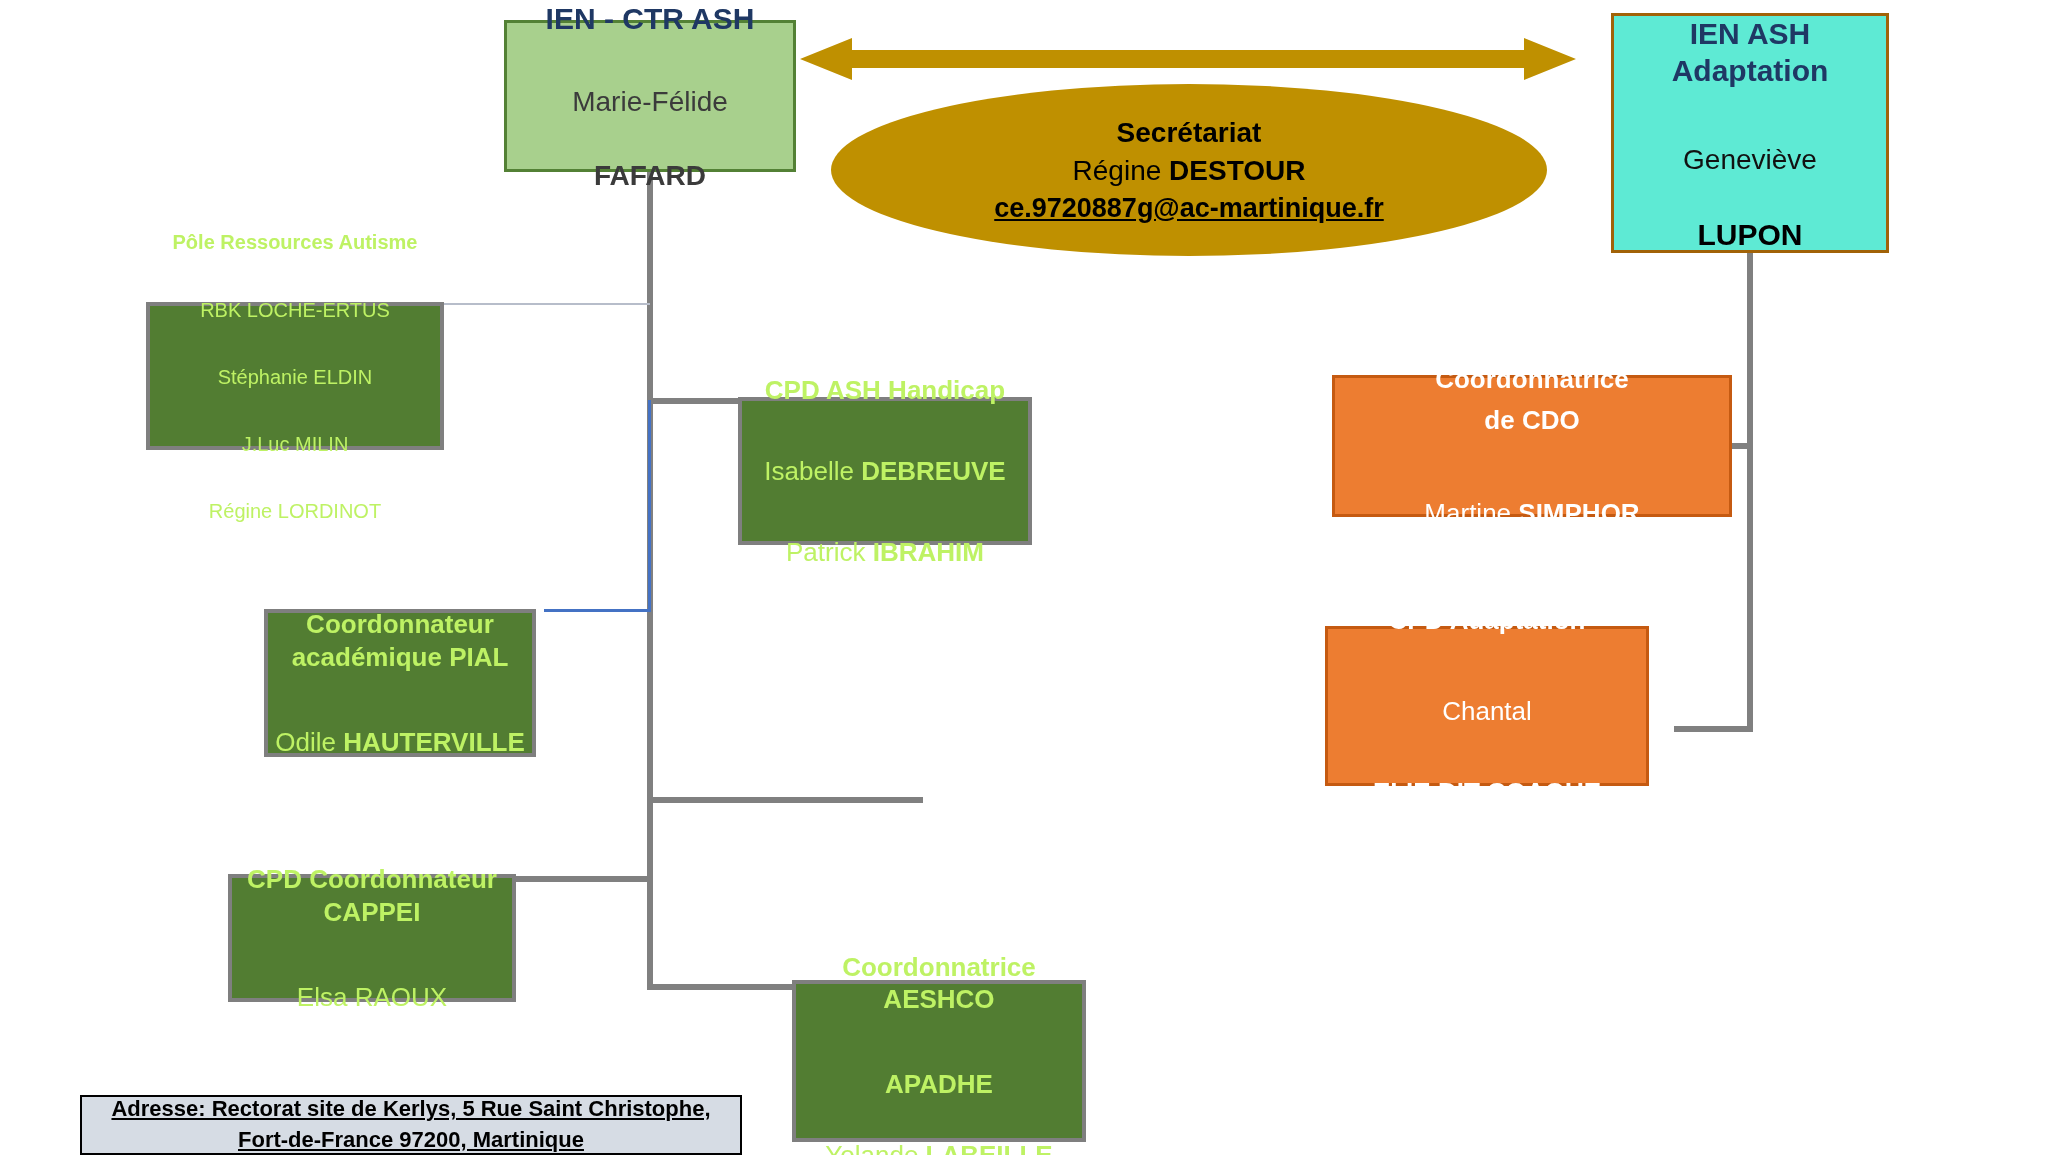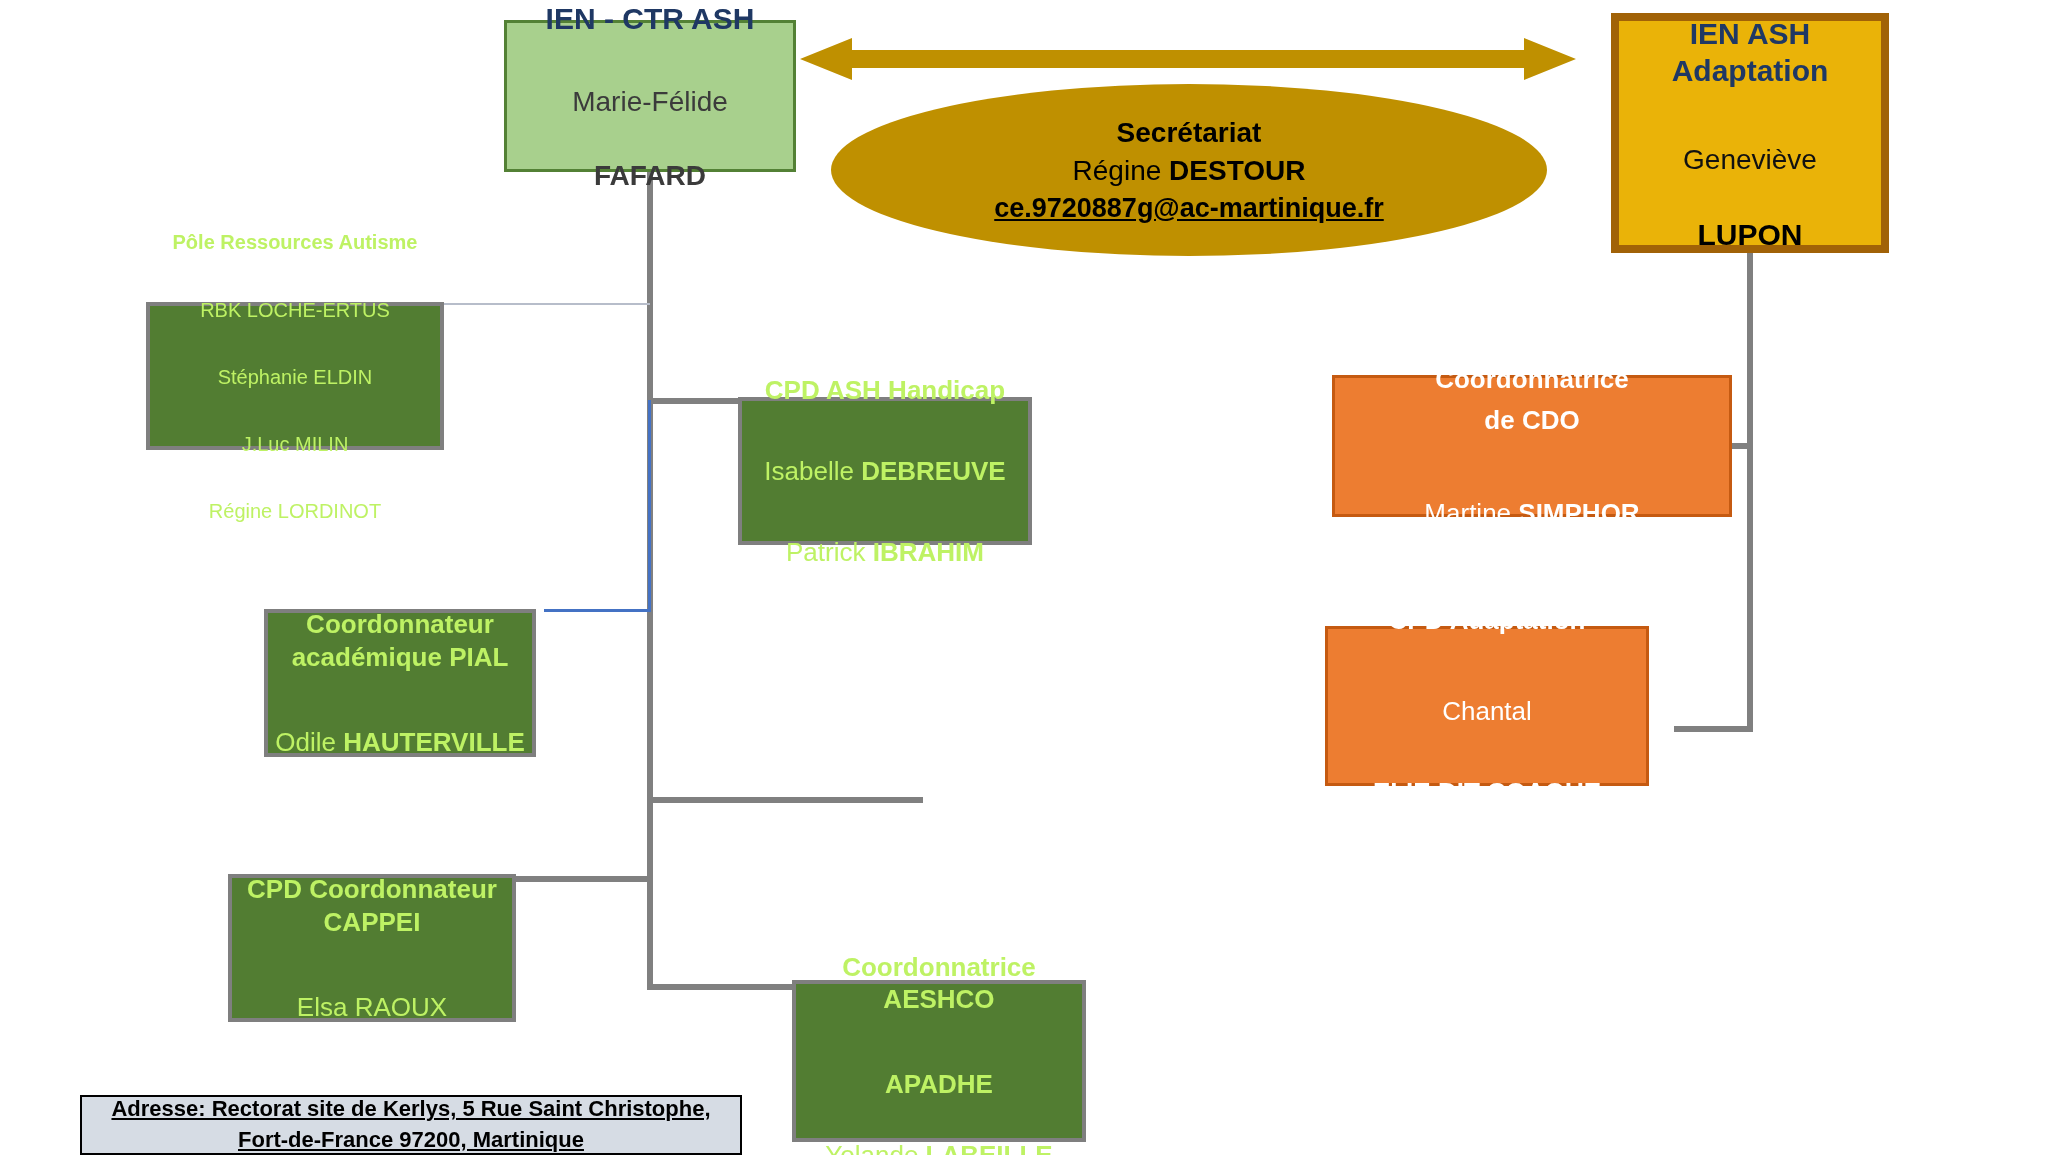--- a/index.html
+++ b/index.html
@@ -9,21 +9,21 @@
 
   
   .conn { position:absolute; background:#808080; }
   .conn.thin { background:#b7bdca; }
   .conn.blue { background:#4472c4; }
 
   
   .box { position:absolute; display:flex; flex-direction:column; justify-content:center; align-items:center; text-align:center;gap:40px; }
   .green { background:#527d32; border:4px solid #7f7f7f; color:#bef264;align-items:center; }
   .lightgreen { background:#a8d08d; border:3px solid #538135; }
-  .peach { background:#eab308; border:8px solid #a16207;text-align:center; }
+  .peach { background:#5eead4; border:3px solid #a16207;text-align:center; }
   .orange { background:#ed7d31; border:3px solid #c55a11; color:#ffffff; }
 
   .box-title { font-weight:bold; line-height:1.25; }
   .green .box-title, .orange .box-title { font-size:26px; }
   .green .line, .orange .line { font-size:26px; }
   .line b { font-weight:bold; }
   .box .line + .line, .box .box-title + .line { margin-top:10px; }
   .orange .box-title div + div { margin-top:8px; }
 
   .navy { color:#1f3864; }
@@ -119,21 +119,21 @@
       <div>Coordonnateur</div>
       <div>académique PIAL</div>
     </div>
     <div class="line" style="margin-top:14px;">
       <span>Odile</span>
       <b>HAUTERVILLE</b>
     </div>
   </div>
 
 
-  <div class="box green" style="left:228px;top:874px;width:288px;height:148px;">
+  <div class="box green" style="left:228px;top:874px;width:288px;height:128px;">
     <div class="box-title">
       <div>CPD Coordonnateur</div>
       <div>CAPPEI</div>
     </div>
     <div class="line" style="margin-top:14px;">
       <span>Elsa</span>
       <span>RAOUX</span>
     </div>
   </div>
 

